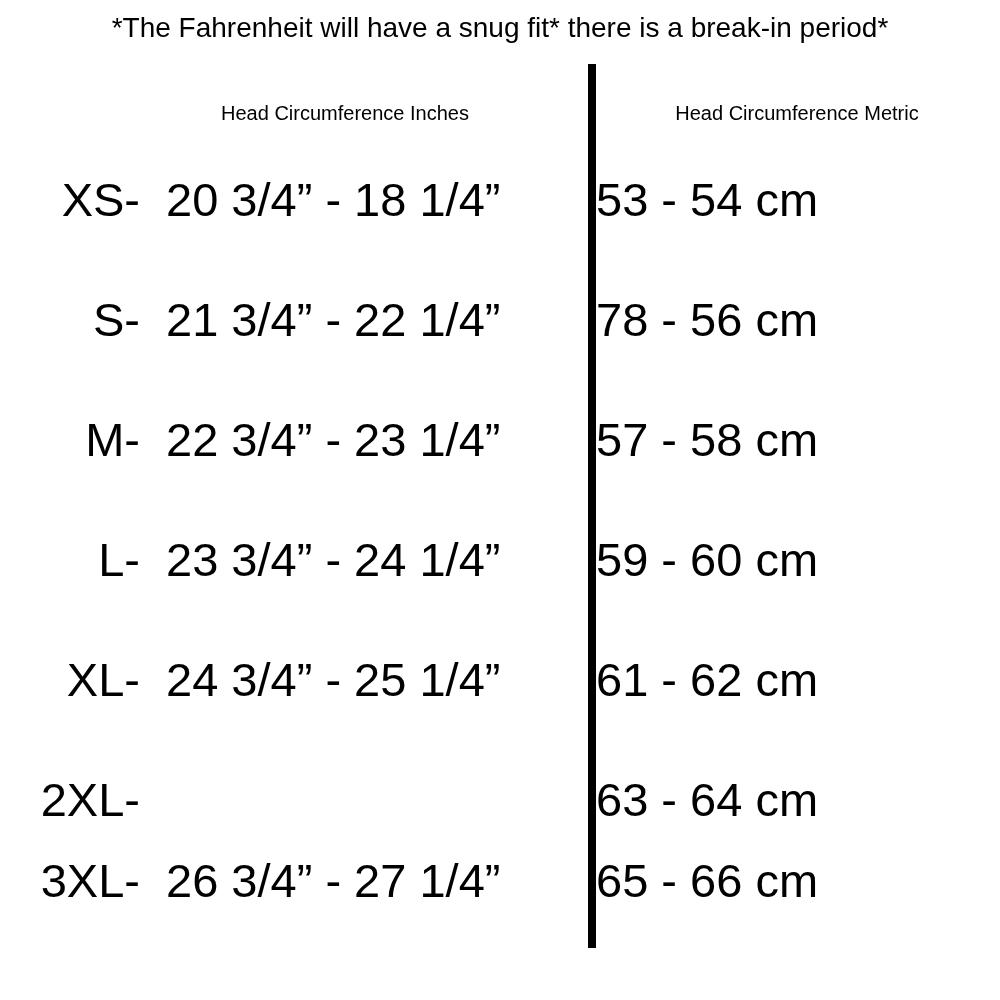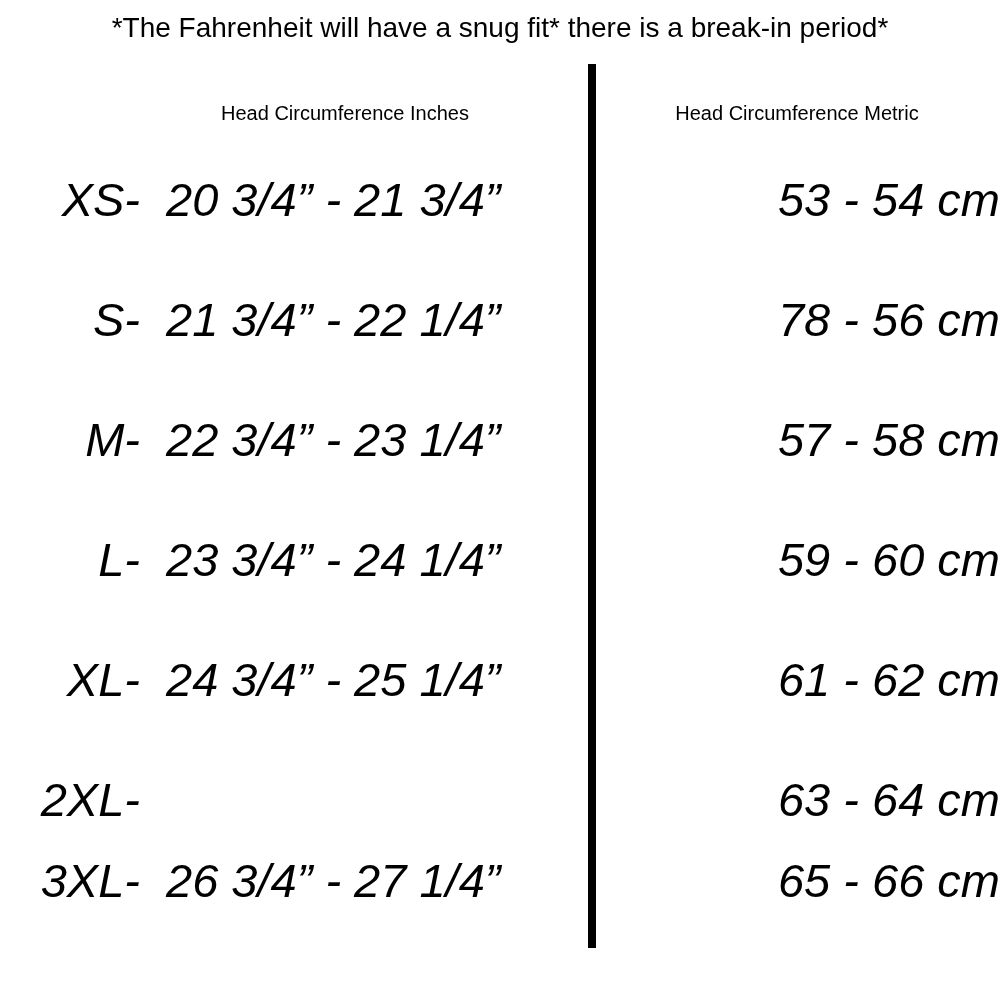--- a/index.html
+++ b/index.html
@@ -45,42 +45,41 @@
   .col-header.inches { left: 345px; }
   .col-header.metric { left: 797px; }
   .row {
     position: absolute;
     left: 0;
     width: 1000px;
     height: 58px;
     font-size: 47px;
     line-height: 58px;
     color: #000000;
-    font-style: italic;
   }
   .row .size {
     position: absolute;
     left: 0;
     top: 0;
     width: 140px;
     text-align: right;
     white-space: nowrap;
   }
   .row .inches {
     position: absolute;
     left: 166px;
     top: 0;
     white-space: nowrap;
   }
   .row .metric {
     position: absolute;
     left: 596px;
     top: 0;
     width: 404px;
-    text-align: right;
+    text-align: left;
     white-space: nowrap;
   }
   .r0 { top: 171px; }
   .r1 { top: 291px; }
   .r2 { top: 411px; }
   .r3 { top: 531px; }
   .r4 { top: 651px; padding-left: 16px; }
   .r5 { top: 771px; padding-left: 16px; }
   .r6 { top: 852px; }
 </style>
@@ -91,21 +90,21 @@
 
   <div class="title">*The Fahrenheit will have a snug fit* there is a break-in period*</div>
 
   <div class="divider"></div>
 
   <div class="col-header inches">Head Circumference Inches</div>
   <div class="col-header metric">Head Circumference Metric</div>
 
   <div class="row r0">
     <span class="size">XS-</span>
-    <span class="inches">20 3/4” - 21 3/4”</span>
+    <span class="inches">20 3/4” - 18 1/4”</span>
     <span class="metric">53 - 54 cm</span>
   </div>
 
   <div class="row r1">
     <span class="size">S-</span>
     <span class="inches">21 3/4” - 22 1/4”</span>
     <span class="metric">78 - 56 cm</span>
   </div>
 
   <div class="row r2">

